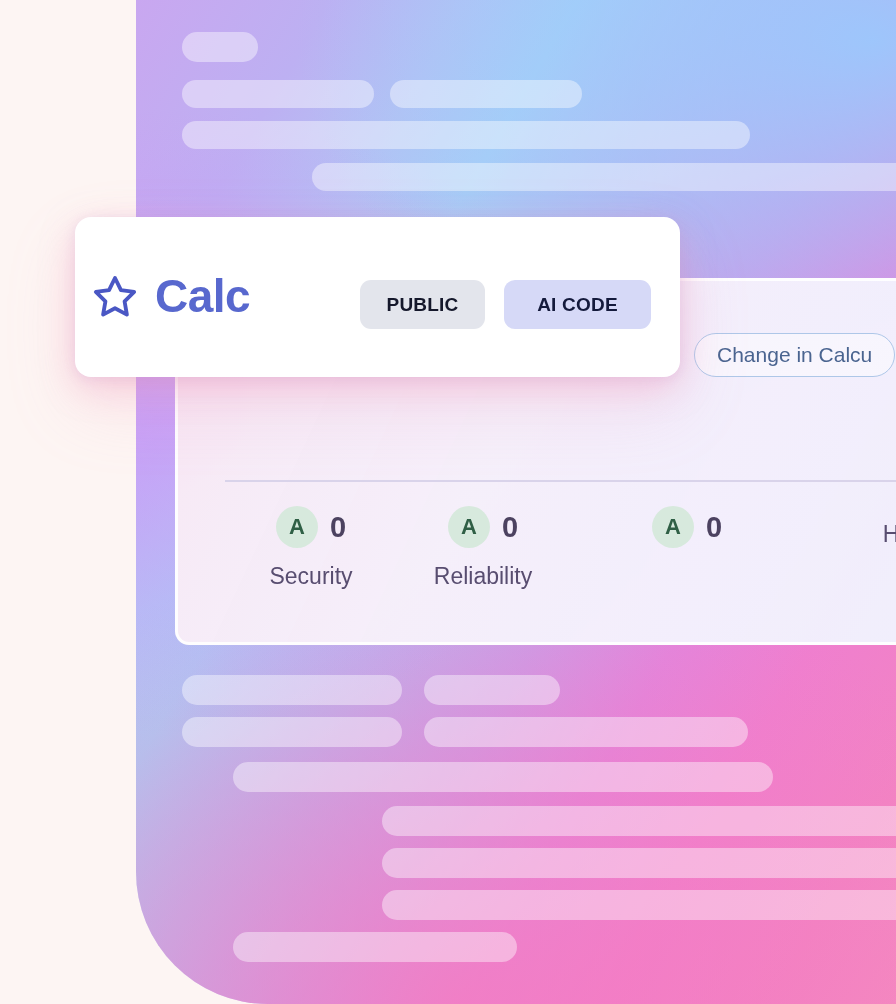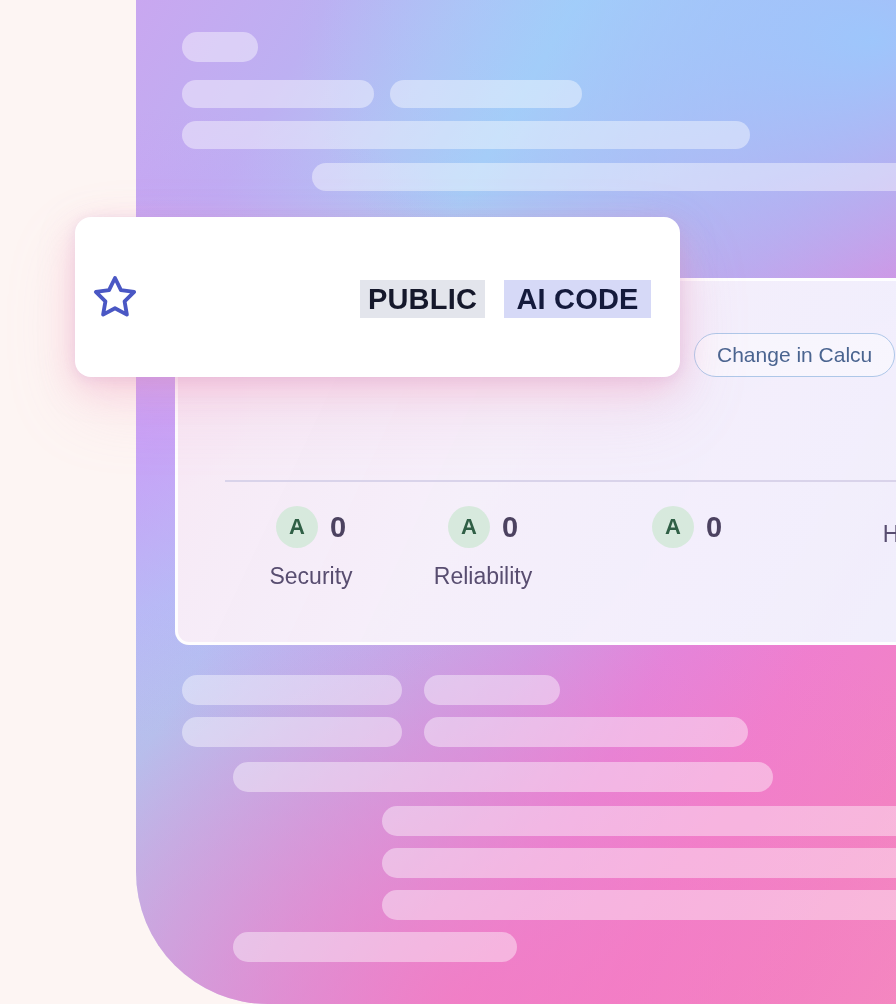--- a/index.html
+++ b/index.html
@@ -140,23 +140,23 @@
   #app-title {
     position:absolute; left:155px; top:269px;
     font-size:46px; font-weight:bold;
     color:#5868ce;
     letter-spacing:-.5px;
     z-index:11;
   }
   .badge {
     position:absolute;
     display:flex; align-items:center; justify-content:center;
-    height:38px;
-    border-radius:0;
-    font-size:29px; font-weight:bold;
+    height:49px;
+    border-radius:11px;
+    font-size:19px; font-weight:bold;
     letter-spacing:.2px;
     z-index:11;
   }
   #badge-public { left:360px; top:280px; width:125px; background:#e3e5ec; color:#15182b; }
   #badge-aicode { left:504px; top:280px; width:147px; background:#d6d9f7; color:#141a3c;text-align:center; }
 </style>
 </head>
 <body>
 
 <div id="stage">
@@ -221,17 +221,18 @@
 
     </div>
   </div>
 
   <div id="title-card"></div>
 
   <svg id="star-icon" viewBox="0 0 24 24" fill="none" stroke="#4a57c4" stroke-width="2" stroke-linecap="round" stroke-linejoin="round">
     <polygon points="12,2.6 15.1,8.9 22,9.9 17,14.8 18.2,21.7 12,18.4 5.8,21.7 7,14.8 2,9.9 8.9,8.9"></polygon>
   </svg>
 
+  <div id="app-title">Calc</div>
 
   <div class="badge" id="badge-public">PUBLIC</div>
   <div class="badge" id="badge-aicode">AI CODE</div>
 
 </div>
 
 </body></html>

